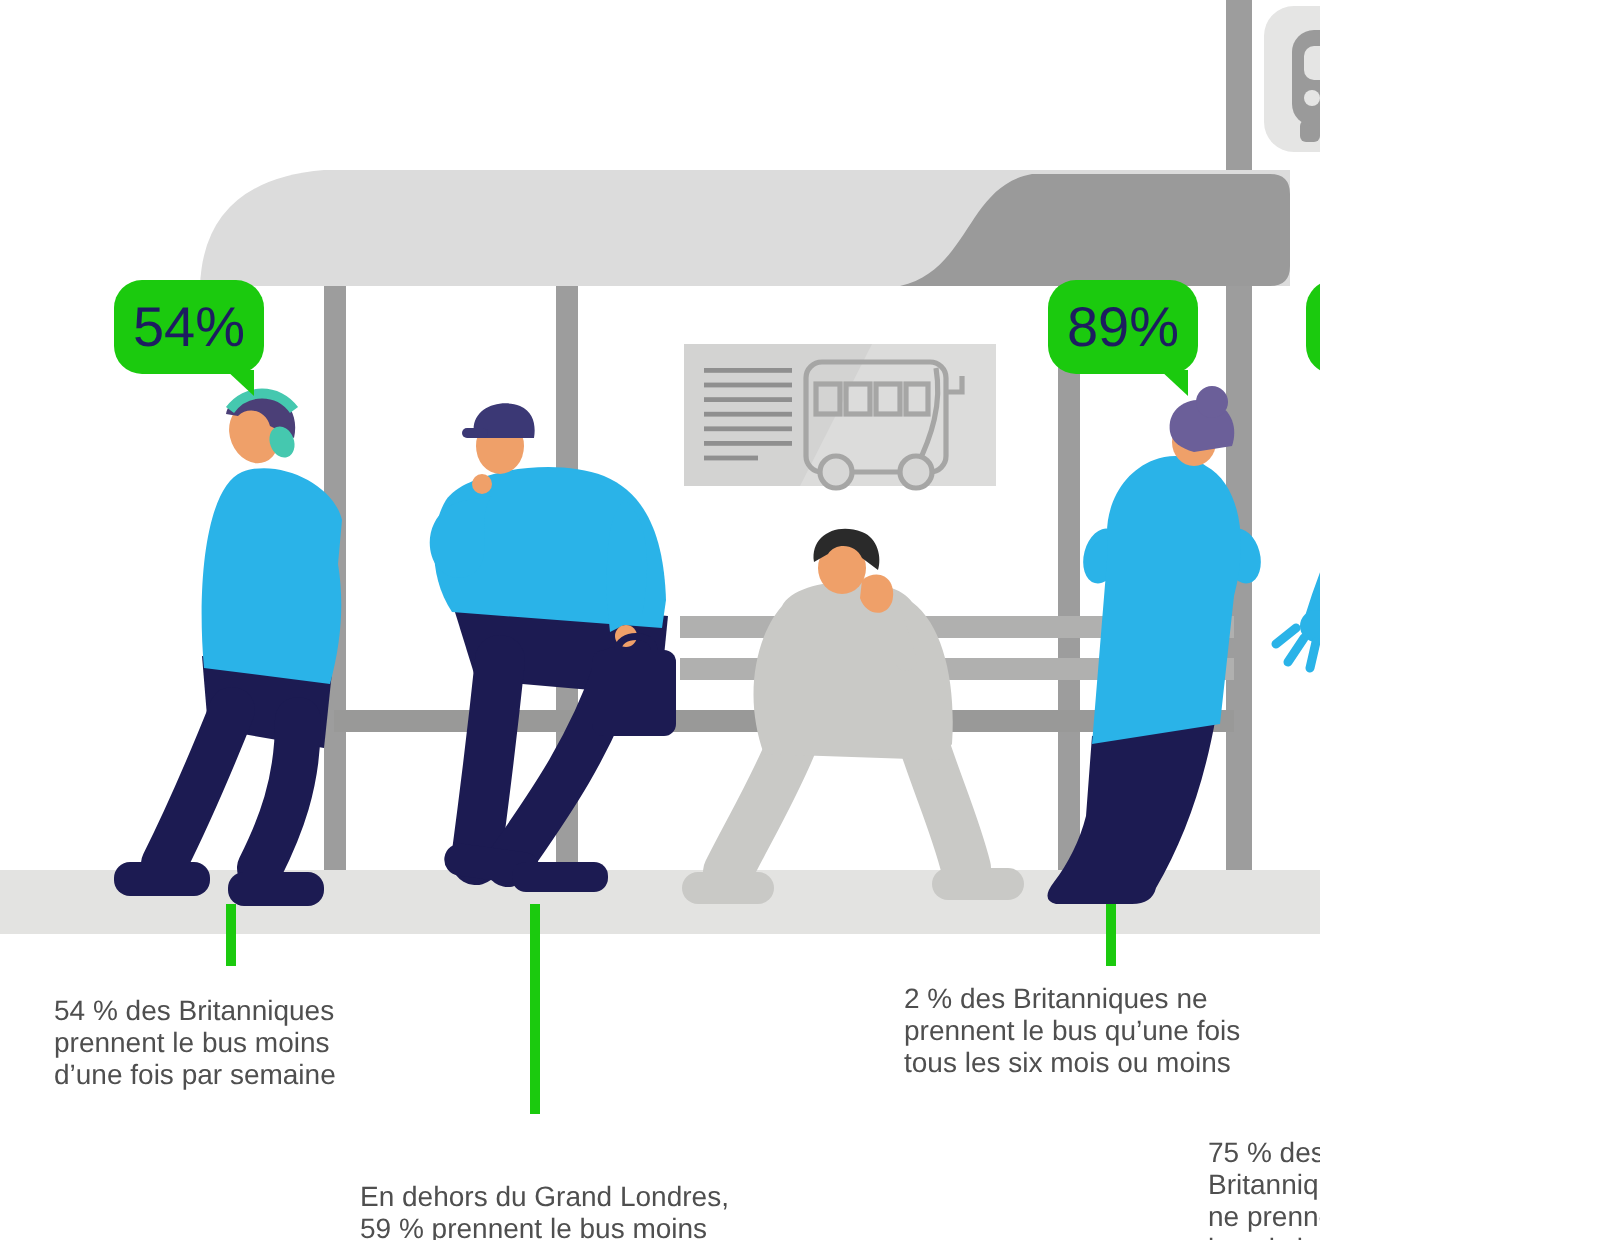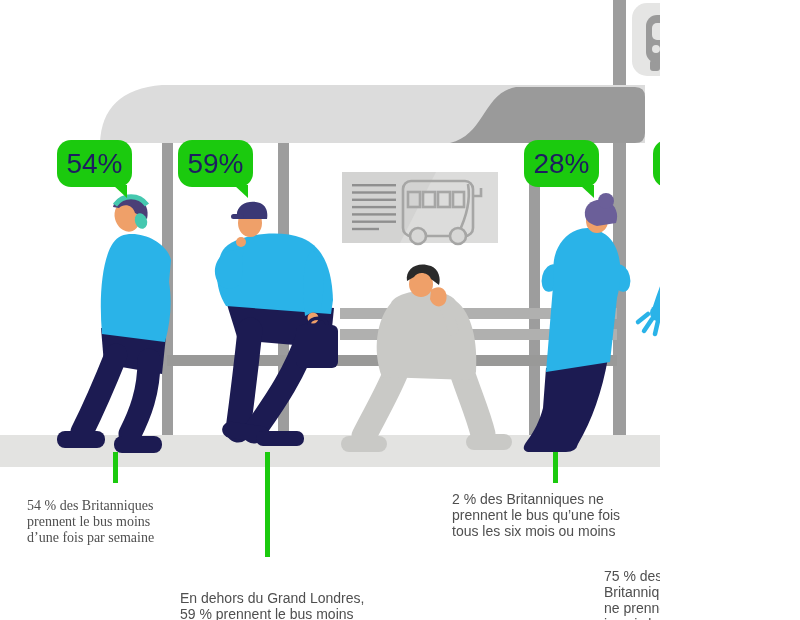--- a/index.html
+++ b/index.html
@@ -156,36 +156,33 @@
       <path d="M678,239 C668,248 664,295 666,345 C663,372 662,390 670,398 L746,398 C753,390 751,370 749,348 L749,272 C750,250 741,237 727,233 C711,227 689,229 678,239 Z" fill="#2ab3e8"></path>
       <ellipse cx="702" cy="222" rx="11" ry="13" fill="#efa069"></ellipse>
       <path d="M715,201 C698,193 685,204 686,220 C687,233 683,241 678,246 L695,249 C694,241 695,232 697,224 C700,212 708,209 718,213 C724,209 721,204 715,201 Z" fill="#2e2d5c"></path>
       <ellipse cx="712" cy="251" rx="16" ry="11" fill="#2ab3e8"></ellipse>
     </g>
   </svg>
 
   <div class="bubble" style="left:57px;top:140px;">
     <span>54%</span>
   </div>
-  <div class="bubble" style="left:178px;top:140px;">
-    <span>59%</span>
-  </div>
   <div class="bubble" style="left:524px;top:140px;">
-    <span>28%</span>
+    <span>89%</span>
   </div>
   <div class="bubble" style="left:653px;top:140px;">
     <span>17%</span>
   </div>
 
   <div class="connector" style="left:113px;top:452px;height:31px;"></div>
   <div class="connector" style="left:265px;top:452px;height:105px;"></div>
   <div class="connector" style="left:553px;top:452px;height:31px;"></div>
   <div class="connector" style="left:703px;top:452px;height:104px;"></div>
 
-  <div class="caption" style="left:27px;top:498px;font-family:Liberation Serif, serif;">54 % des Britanniques
+  <div class="caption" style="left:27px;top:498px;">54 % des Britanniques
 prennent le bus moins
 d’une fois par semaine</div>
   <div class="caption" style="left:180px;top:591px;">En dehors du Grand Londres,
 59 % prennent le bus moins
 d’une fois par semaine</div>
   <div class="caption" style="left:452px;top:492px;">2 % des Britanniques ne
 prennent le bus qu’une fois
 tous les six mois ou moins</div>
   <div class="caption" style="left:604px;top:569px;">75 % des Britanniques
 ne prennent jamais le bus</div>

